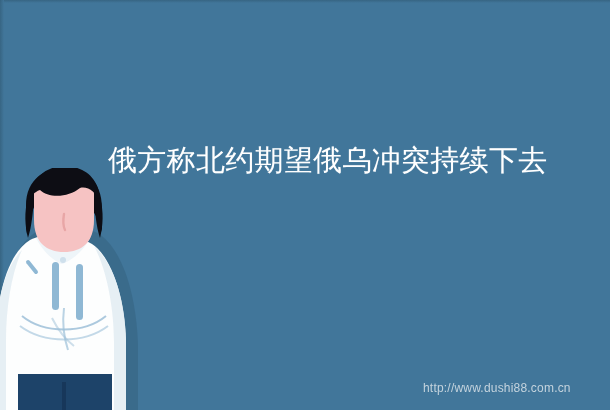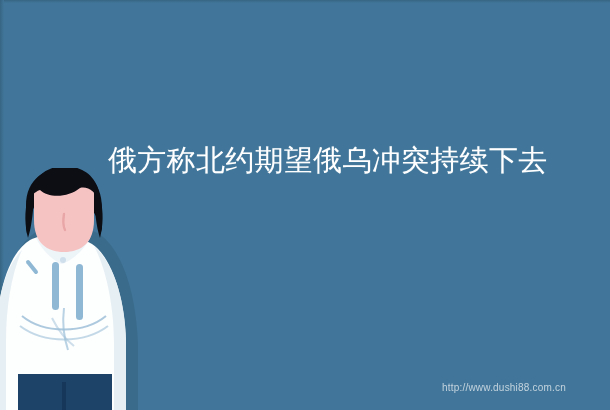--- a/index.html
+++ b/index.html
@@ -59,26 +59,25 @@
     text-shadow: 0 0 1px rgba(255,255,255,.25);
   }
   .hl-line { display: block; white-space: nowrap; }
 
   
   #watermark {
     position: absolute;
     left: 423px;
     top: 379px;
     color: #cfdbe3;
-    font-size: 10px;
+    font-size: 12px;
     line-height: 18px;
     letter-spacing: .2px;
     opacity: .92;
     white-space: nowrap;
-    margin-left: 19px;
   }
 </style>
 </head>
 <body>
 
 <div id="banner">
 
   <div id="edge-top"></div>
   <div id="edge-left"></div>
 

